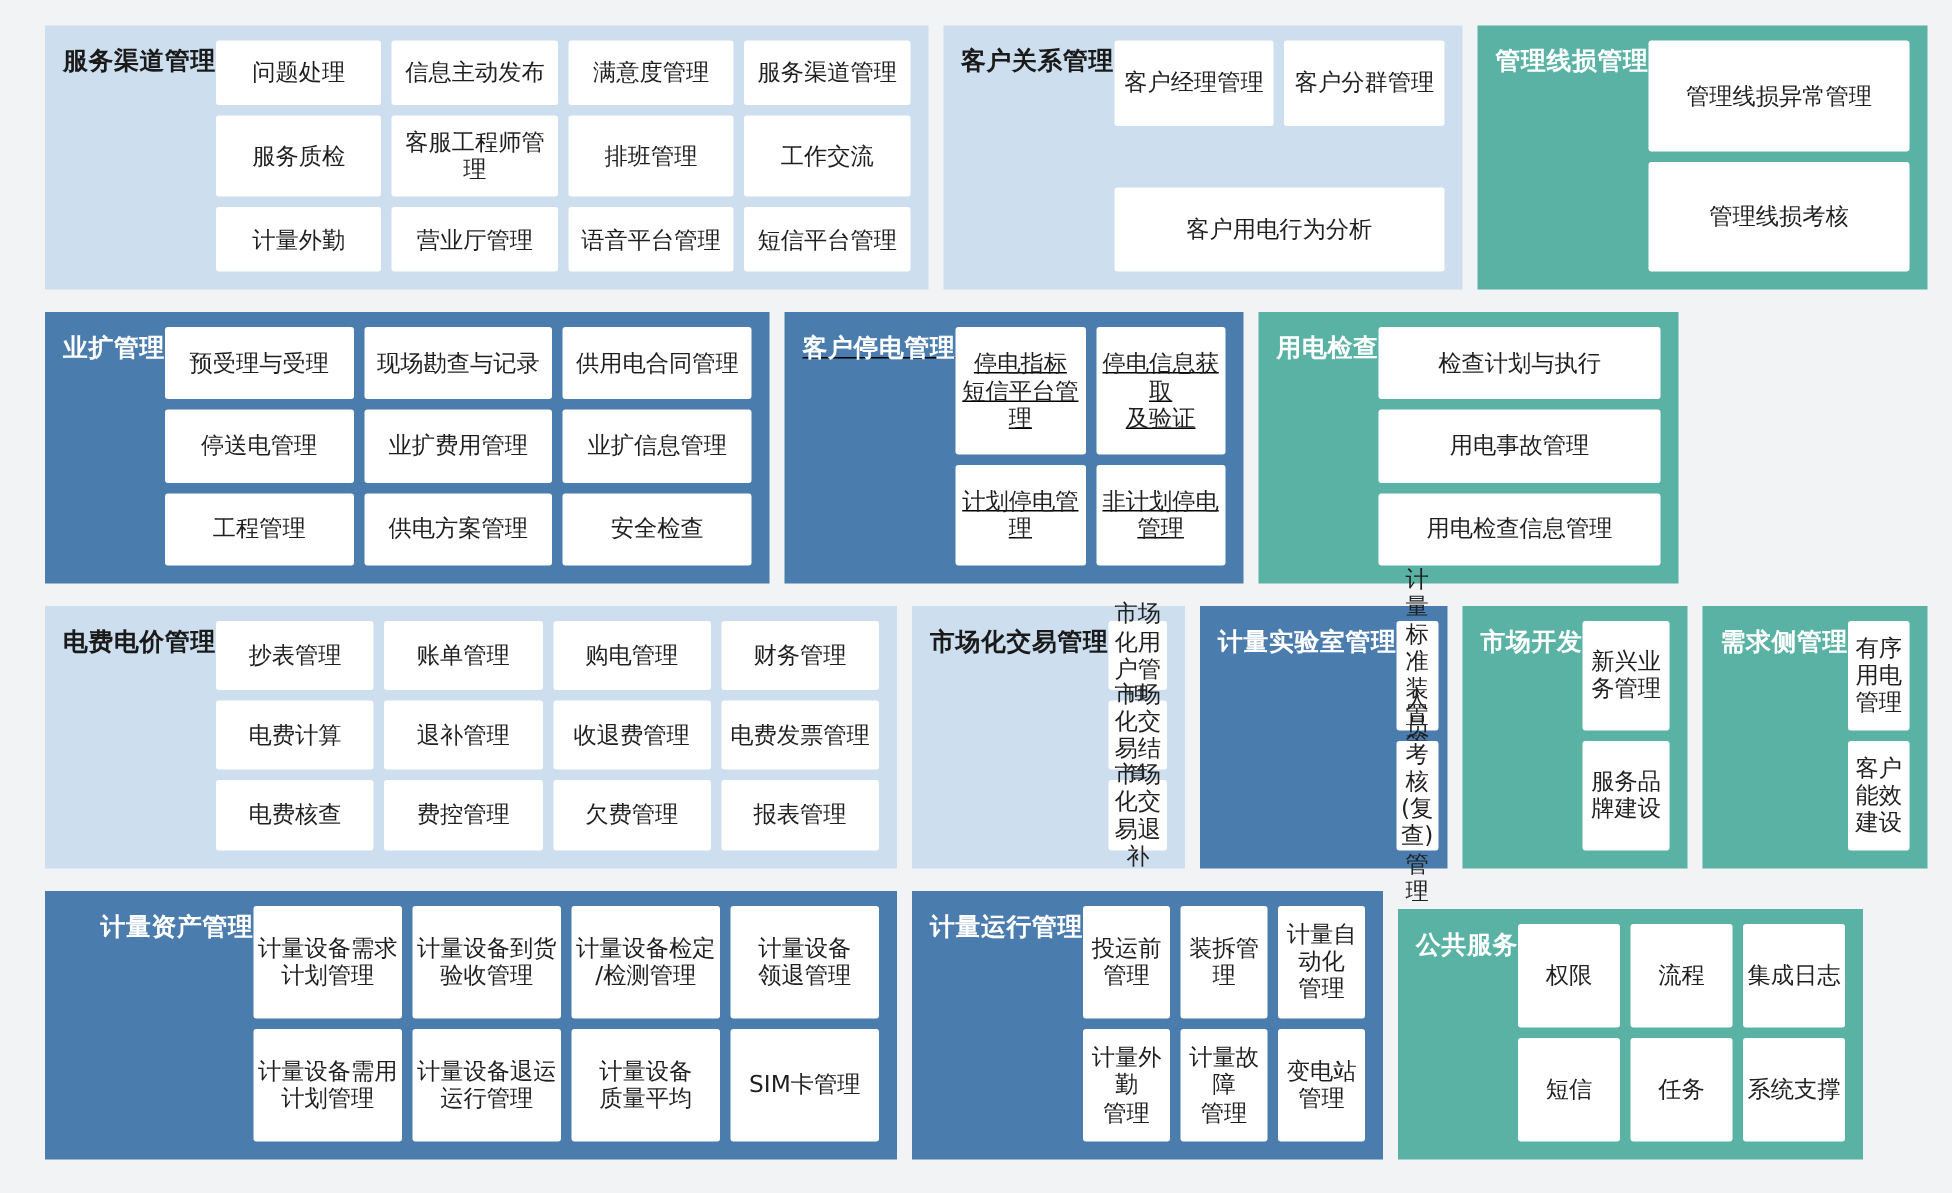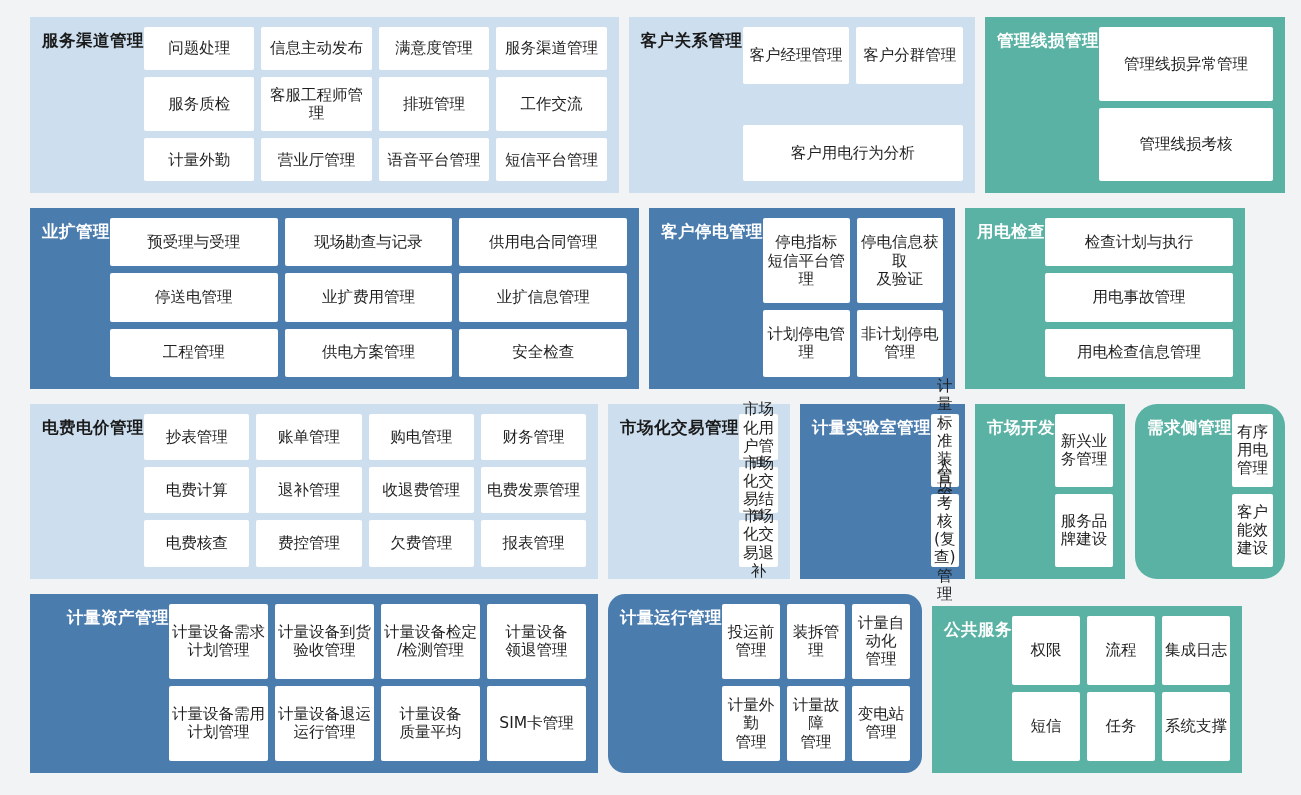--- a/index.html
+++ b/index.html
@@ -90,32 +90,32 @@
   
   .r1 { height: 178px; }
   .r2 { height: 182px; }
   .r3 { height: 175px; }
   .r4 { height: 181px; }
 
   .w-serv   { width: 609px; }
   .w-crm    { width: 358px; }
   .w-line   { width: 310px; }
 
-  .w-yekuo  { width: 609px; }
-  .w-outage { width: 306px; }
+  .w-yekuo  { width: 483px; }
+  .w-outage { width: 306px; text-decoration: underline; }
   .w-inspec { width: 280px; }
 
   .w-price  { width: 568px; }
   .w-market { width: 182px; }
   .w-lab    { width: 165px; }
   .w-dev    { width: 150px; }
-  .w-demand { width: 150px; border-radius: 22px; }
+  .w-demand { width: 150px; }
 
   .w-asset  { width: 568px; padding-left: 37px; }
-  .w-oper   { width: 314px; border-radius: 17px; }
+  .w-oper   { width: 314px; }
   .w-pub    { width: 310px; margin-top: 12px; }
 
   .row3 { gap: 10px; }
 </style>
 </head>
 <body>
 
 <div id="board">
 
   <div class="row r1">

